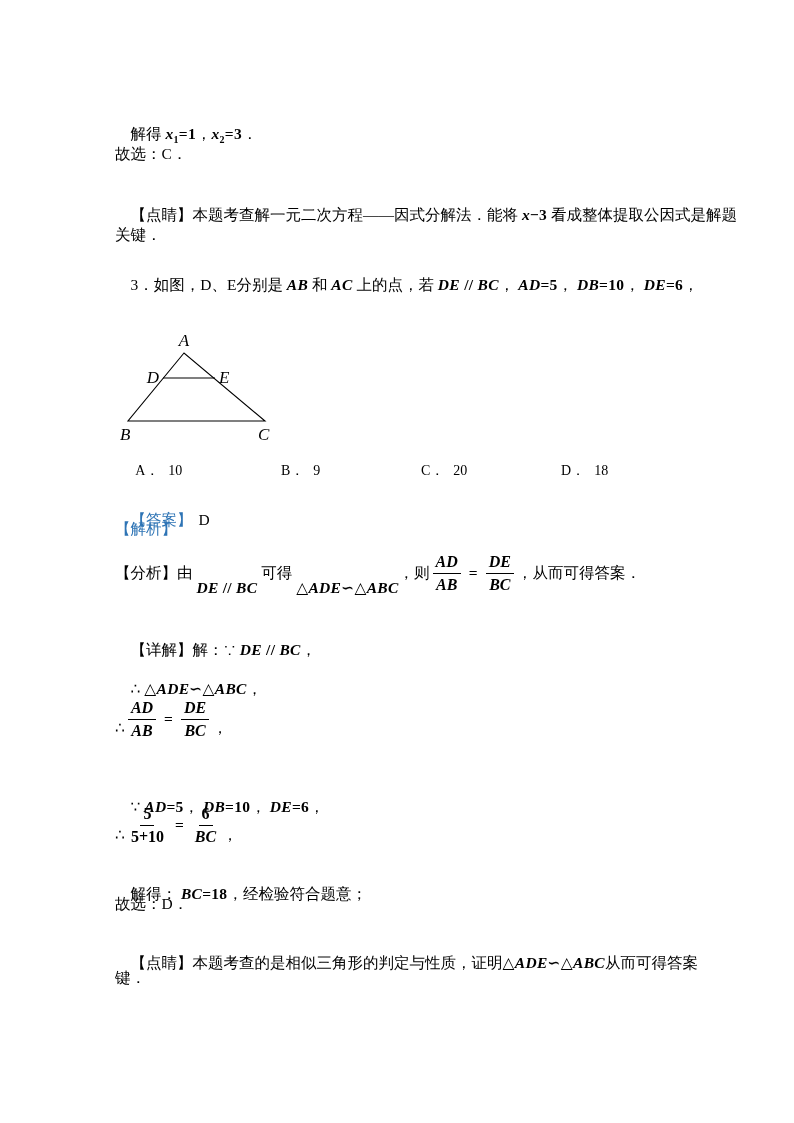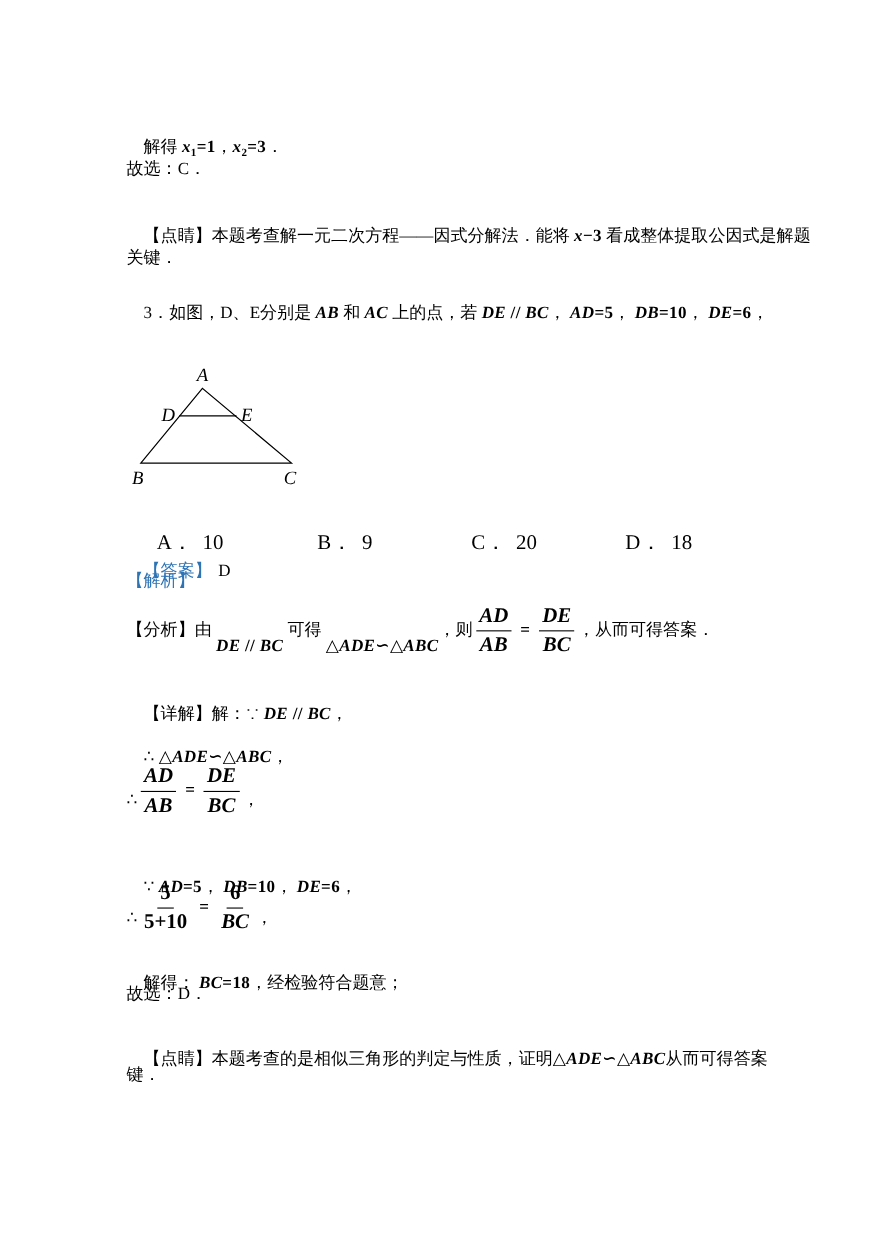--- a/index.html
+++ b/index.html
@@ -19,31 +19,31 @@
     line-height:22px;
     white-space:pre;
   }
   .flexline { display:flex; align-items:center; }
   .math { font-weight:bold; white-space:pre; letter-spacing:0.3px;margin-top:30px; }
   .math .mi { font-style:italic; }
   .math .mn { font-style:normal; }
   sub.msub { font-weight:bold; font-size:10px; font-style:normal; }
   .frac {
     display:inline-flex; flex-direction:column; align-items:center;
-    font-weight:bold; font-size:19px; line-height:1.35;
+    font-weight:bold; font-size:16px; line-height:1.35;
     margin:0 3px; text-align:center;
   }
   .frac .num { border-bottom:1.4px solid #000; padding:0 3px; }
   .frac .den { padding:0 3px; }
   .frac .mi { font-style:italic; }
   .frac .mn { font-style:normal; }
   .eq { font-weight:bold; margin:0 5px; }
   .blue { color:#2E74B5; }
   .end { align-self:flex-end; margin-bottom:1px; }
-  .optrow { position:absolute; left:0; top:458px; width:794px; height:22px; font-size:19px; }
+  .optrow { position:absolute; left:0; top:446px; width:794px; height:22px; font-size:14px; }
   .opt { position:absolute; top:0; white-space:pre; }
   .opt .val { margin-left:9px; }
   .fig { position:absolute; left:112px; top:331px; }
   .fig text { font-size:17px; font-style:italic; font-family:"Liberation Serif","DejaVu Serif",serif; }
   .ansval { margin-left:6px; color:#000; }
 </style>
 </head>
 <body>
 
 <div class="page">

